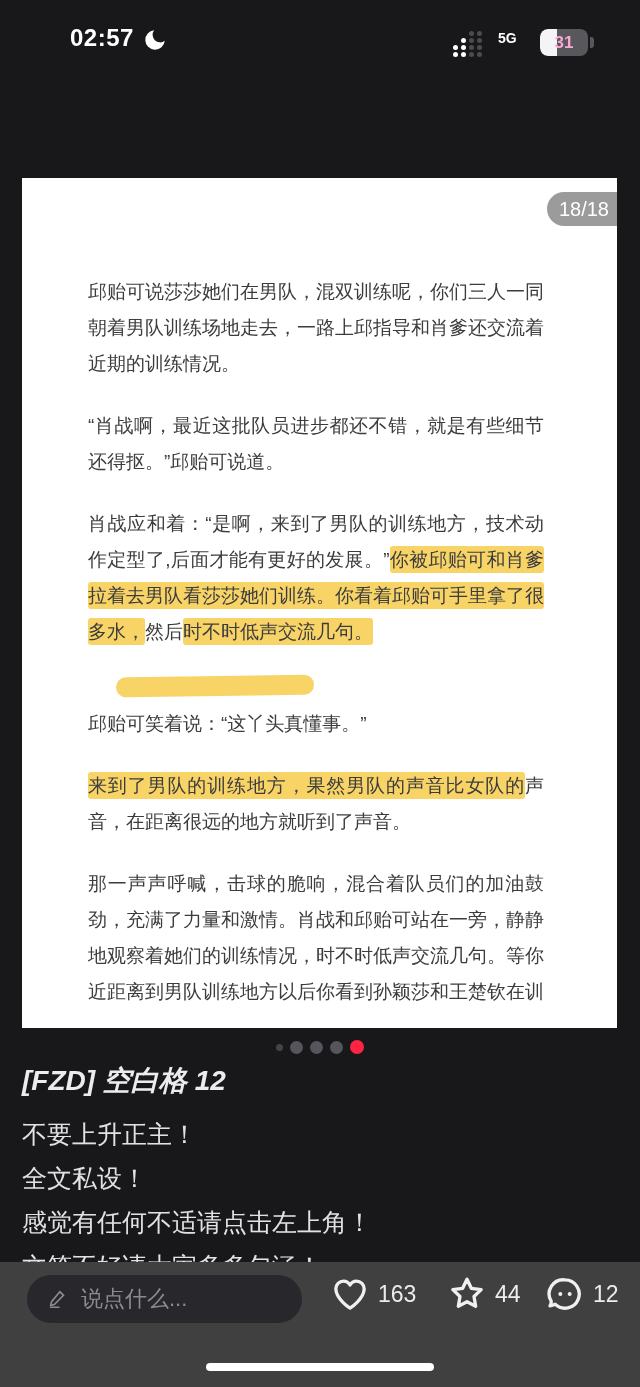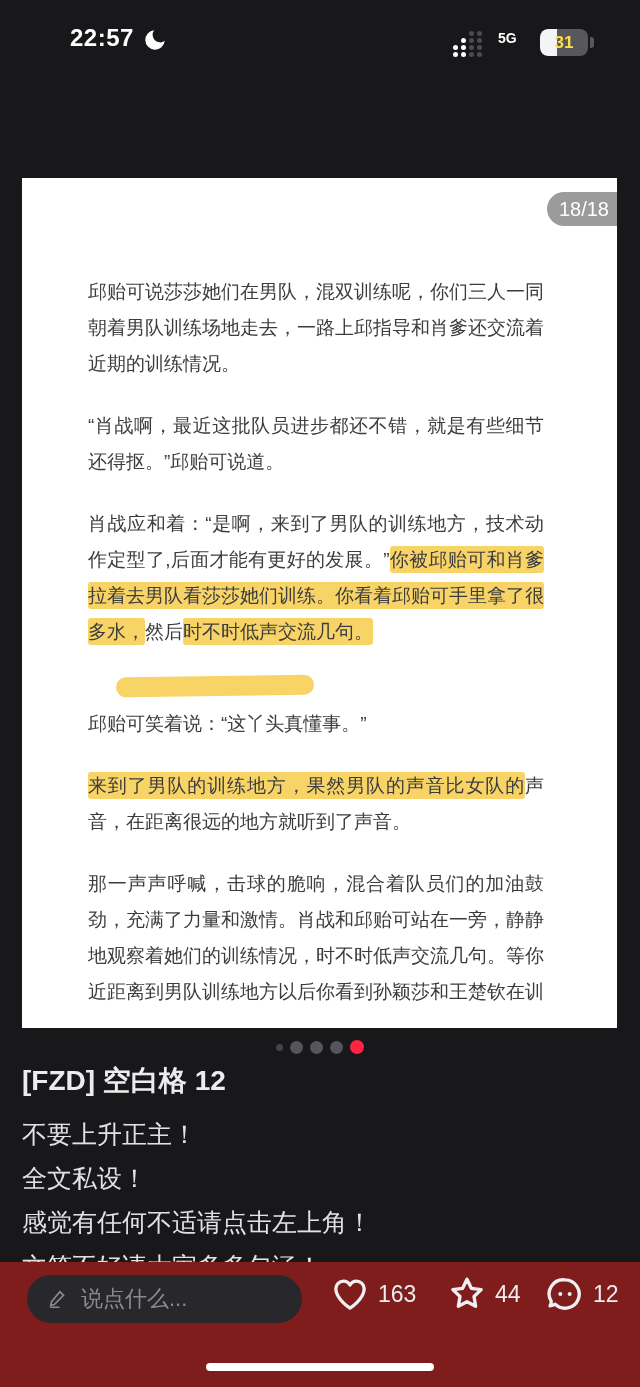--- a/index.html
+++ b/index.html
@@ -9,21 +9,21 @@
   
   .status-bar{position:absolute;left:0;top:0;width:640px;height:72px;}
   .time{position:absolute;left:70px;top:24px;font-size:24px;font-weight:700;color:#ffffff;letter-spacing:.5px;}
   .moon{position:absolute;left:142px;top:27px;width:26px;height:26px;fill:#ffffff;}
   .signal{position:absolute;left:453px;top:31px;display:flex;align-items:flex-end;gap:3px;height:26px;}
   .sig-col{display:flex;flex-direction:column;gap:2px;}
   .sig-dot{width:5px;height:5px;border-radius:50%;}
   .net{position:absolute;left:498px;top:30px;font-size:14px;font-weight:600;color:#ffffff;}
   .battery{position:absolute;left:540px;top:29px;width:48px;height:27px;border-radius:8px;background:#57575c;overflow:hidden;}
   .battery-fill{position:absolute;left:0;top:0;width:36%;height:100%;background:#f4f4f6;border-radius:8px 0 0 8px;}
-  .battery-num{position:absolute;left:0;top:0;width:100%;height:100%;display:flex;align-items:center;justify-content:center;font-size:17px;font-weight:700;color:#fde047;}
+  .battery-num{position:absolute;left:0;top:0;width:100%;height:100%;display:flex;align-items:center;justify-content:center;font-size:17px;font-weight:700;color:#f9a8d4;}
   .battery-cap{position:absolute;left:590px;top:37px;width:4px;height:11px;border-radius:0 3px 3px 0;background:#57575c;}
 
   
   .header{position:absolute;left:0;top:90px;width:640px;height:82px;}
   .back-btn{position:absolute;left:24px;top:110px;width:34px;height:42px;display:flex;align-items:center;justify-content:center;}
   .back-btn svg{width:26px;height:38px;stroke:#f2f2f4;stroke-width:2.6;fill:none;stroke-linecap:round;stroke-linejoin:round;}
   .avatar{position:absolute;left:62px;top:96px;width:70px;height:70px;border-radius:50%;background:#cdc4ef;overflow:hidden;}
   .username{position:absolute;left:144px;top:114px;font-size:25px;font-weight:600;color:#f4f4f6;}
   .follow-btn{position:absolute;left:464px;top:109px;width:96px;height:42px;border:2px solid #3c3c40;border-radius:22px;box-sizing:border-box;display:flex;align-items:center;justify-content:center;font-size:20px;color:#8e8e93;background:transparent;}
   .share-btn{position:absolute;left:580px;top:112px;width:36px;height:36px;}
@@ -38,44 +38,44 @@
   .hl-stroke{width:198px;height:20px;background:#f8d467;border-radius:10px;margin:4px 0 10px 28px;transform:rotate(-.8deg);}
 
   
   .dots{position:absolute;left:0;top:1040px;width:640px;display:flex;align-items:center;justify-content:center;gap:7px;}
   .dot{border-radius:50%;}
   .dot.small{width:7px;height:7px;}
   .dot.normal{width:13px;height:13px;}
   .dot.active{width:14px;height:14px;}
 
   
-  .post-title{position:absolute;left:22px;top:1062px;width:600px;font-size:28px;font-weight:700;color:#ececee;}
+  .post-title{position:absolute;left:22px;top:1062px;width:600px;font-size:28px;font-weight:700;color:#ececee;font-style:italic;}
   .post-desc{position:absolute;left:22px;top:1112px;width:600px;height:158px;overflow:hidden;color:#e2e2e5;font-size:25px;line-height:44px;}
 
   
-  .bottom-bar{position:absolute;left:0;top:1262px;width:640px;height:125px;background:#7f1d1d;z-index:5;}
+  .bottom-bar{position:absolute;left:0;top:1262px;width:640px;height:125px;background:#404040;z-index:5;}
   .comment-pill{position:absolute;left:27px;top:13px;width:275px;height:48px;border-radius:24px;background:#28282c;display:flex;align-items:center;padding:0 16px 0 20px;box-sizing:border-box;gap:10px;}
   .comment-pill svg{width:22px;height:22px;stroke:#8a8a8f;stroke-width:1.8;fill:none;stroke-linecap:round;}
   .comment-input{flex:1;background:transparent;border:none;outline:none;font-size:22px;color:#cfcfd3;font-family:"Liberation Sans",sans-serif;min-width:0;}
   .comment-input::placeholder{color:#8a8a8f;}
   .action{position:absolute;top:12px;display:flex;align-items:center;gap:8px;}
   .action svg{width:40px;height:40px;stroke:#f0f0f2;stroke-width:2;fill:none;stroke-linecap:round;stroke-linejoin:round;}
   .action .cnt{font-size:23px;color:#ececee;}
   .act-like{left:330px;}
   .act-collect{left:447px;}
   .act-comment{left:545px;}
   .home-indicator{position:absolute;left:206px;top:101px;width:228px;height:8px;border-radius:4px;background:#ffffff;}
 </style>
 </head>
 <body>
 
 <div class="screen">
 
   <div class="status-bar">
-    <div class="time">22:57</div>
+    <div class="time">02:57</div>
     <svg class="moon" viewBox="0 0 24 24">
         <path d="M21 12.8A9 9 0 1 1 11.2 3a7 7 0 0 0 9.8 9.8z"></path>
       </svg>
     <div class="signal">
         <div class="sig-col">
           <span class="sig-dot" style="background: rgb(255, 255, 255);"></span>
           <span class="sig-dot" style="background: rgb(255, 255, 255);"></span>
         </div>
         <div class="sig-col">
           <span class="sig-dot" style="background: rgb(255, 255, 255);"></span>

